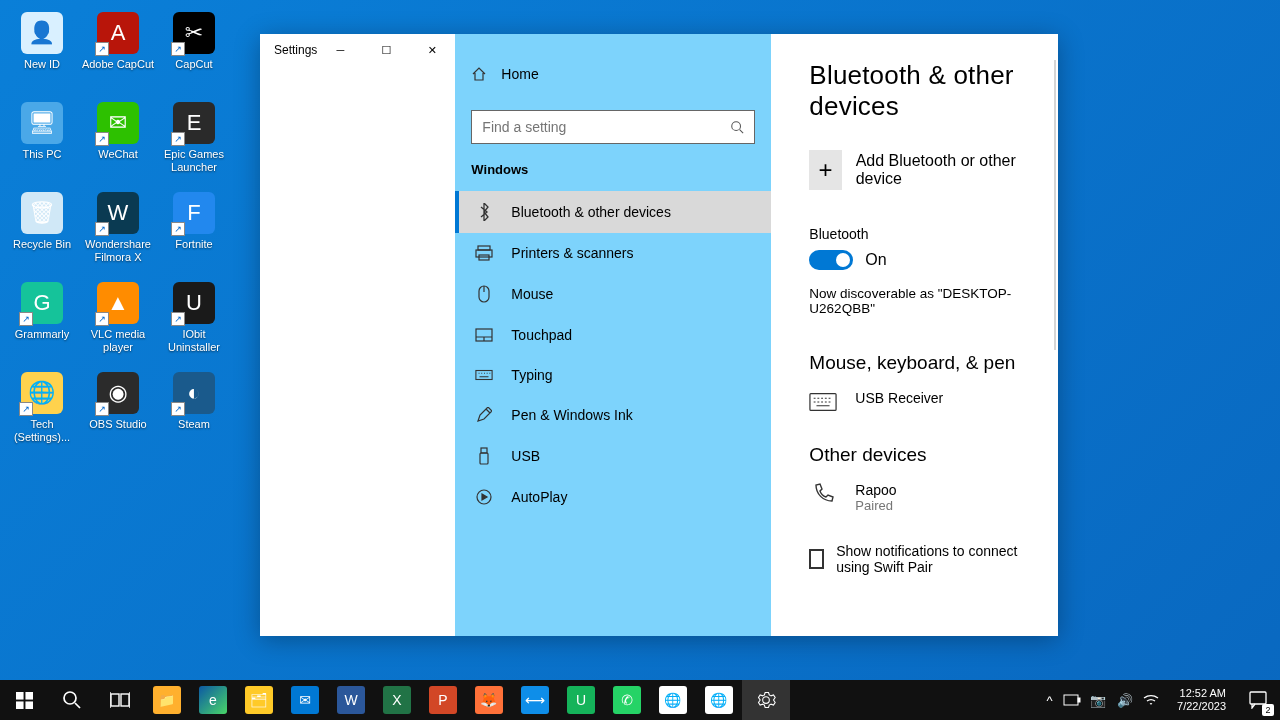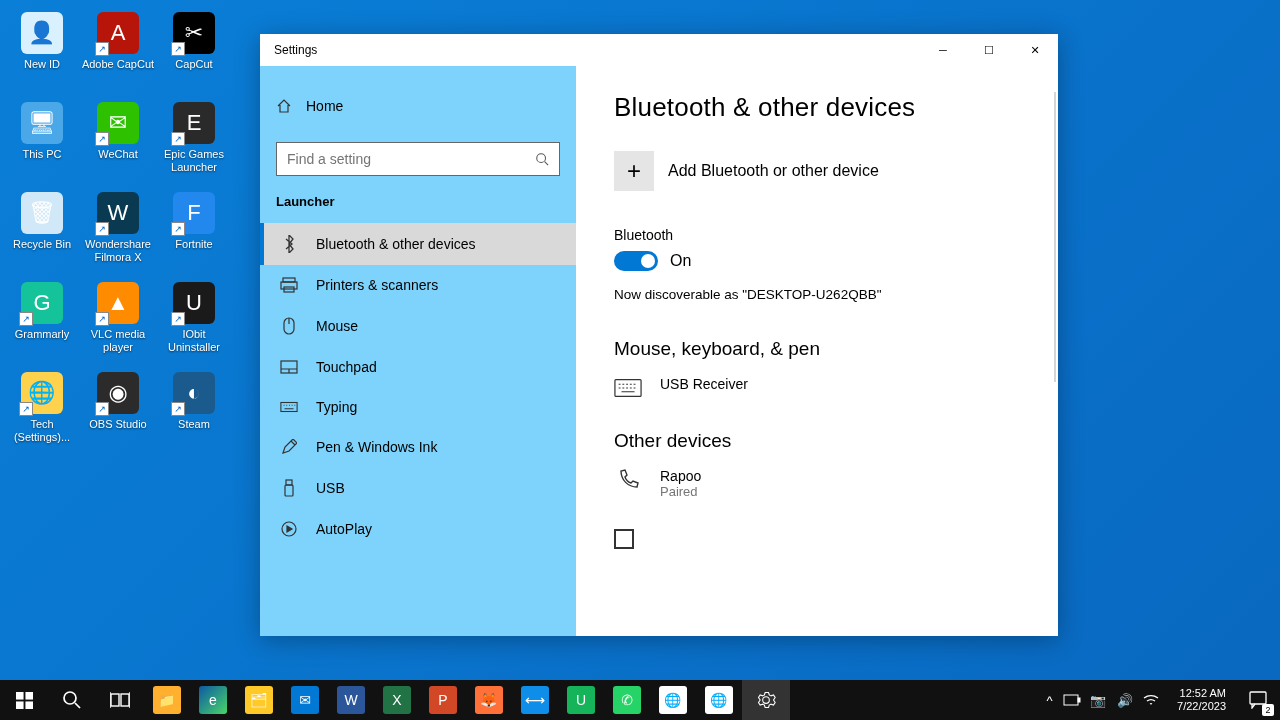--- a/index.html
+++ b/index.html
@@ -6,21 +6,21 @@
 body { width:1280px; height:720px; overflow:hidden; background:linear-gradient(135deg,#0a7fd8 0%,#0968c0 100%); position:relative; }
 
 
 .desktop { position:absolute; top:0; left:0; width:260px; padding:8px 4px; display:flex; flex-wrap:wrap; }
 .dicon { width:76px; height:90px; display:flex; flex-direction:column; align-items:center; justify-content:flex-start; color:#fff; font-size:11px; text-align:center; cursor:pointer; padding-top:4px; }
 .dicon .ibox { width:42px; height:42px; border-radius:6px; display:flex; align-items:center; justify-content:center; font-size:22px; margin-bottom:4px; position:relative; }
 .dicon .sc { position:absolute; bottom:-2px; left:-2px; width:14px; height:14px; background:#fff; border:1px solid #888; font-size:9px; color:#06c; display:flex; align-items:center; justify-content:center; }
 .dicon span.lbl { text-shadow:0 1px 2px rgba(0,0,0,.6); line-height:1.15; }
 
 
-.win { position:absolute; left:260px; top:34px; width:798px; height:602px; background:#fff; box-shadow:0 4px 24px rgba(0,0,0,.3); display:flex; flex-direction:column; }
+.win { position:absolute; left:260px; top:34px; width:798px; height:602px; background:#fff; box-shadow:0 4px 24px rgba(0,0,0,.3); display:flex; }
 .titbar { height:32px; display:flex; align-items:center; justify-content:space-between; }
 .titbar .t { font-size:12px; padding-left:14px; color:#000; }
 .titbtns { display:flex; }
 .titbtns div { width:46px; height:32px; display:flex; align-items:center; justify-content:center; font-size:11px; cursor:pointer; font-family:Arial; }
 .body { flex:1; display:flex; overflow:hidden; }
 .side { width:316px; background:#7dd3fc; padding-top:24px; display:flex; flex-direction:column; }
 .home { display:flex; align-items:center; gap:14px; padding:8px 16px; cursor:pointer; font-size:14px; }
 .home .hicon { width:16px; height:16px; }
 .search { margin:20px 16px 18px; height:34px; border:1px solid #666; background:#fff; display:flex; align-items:center; padding:0 10px; }
 .search input { border:none; outline:none; flex:1; font-size:14px; background:transparent; }
@@ -150,21 +150,21 @@
       </div>
       <div class="search">
         <input placeholder="Find a setting" style="">
         <span>
           <svg width="14" height="14" viewBox="0 0 16 16" stroke="#555" fill="none" stroke-width="1.2">
               <circle cx="7" cy="7" r="5"></circle>
               <path d="M11 11l4 4"></path>
             </svg>
         </span>
       </div>
-      <div class="catlbl">Launcher</div>
+      <div class="catlbl">Windows</div>
       <div class="nav" id="navlist">
           <div class="nitem active">
             <span class="nicon">
               <svg width="16" height="18" viewBox="0 0 12 18" stroke="#333" fill="none" stroke-width="1.3">
                 <path d="M3 4l6 5-6 5M6 0v18M6 0l4 4-4 5 4 5-4 4"></path>
               </svg>
             </span>
             <span>Bluetooth &amp; other devices</span>
           </div>
           <div class="nitem">
@@ -266,20 +266,21 @@
               <path d="M5 3c0 9 7 16 16 16l1-4-5-2-2 2c-3-1-5-3-6-6l2-2L9 2 5 3z"></path>
             </svg>
         </div>
         <div class="dinfo">
           <div class="dname">Rapoo</div>
           <div class="dstat">Paired</div>
         </div>
       </div>
       <div class="chk" style="margin-top:24px">
         <div class="box"></div>
+        <span>Show notifications to connect using Swift Pair</span>
       </div>
     </div>
   </div>
 </div>
 
 <div class="taskbar">
   <div class="tb-left">
     <div class="tbitem">
       <svg width="17" height="17" viewBox="0 0 18 18" fill="#fff">
           <rect x="0" y="0" width="8" height="8"></rect>

